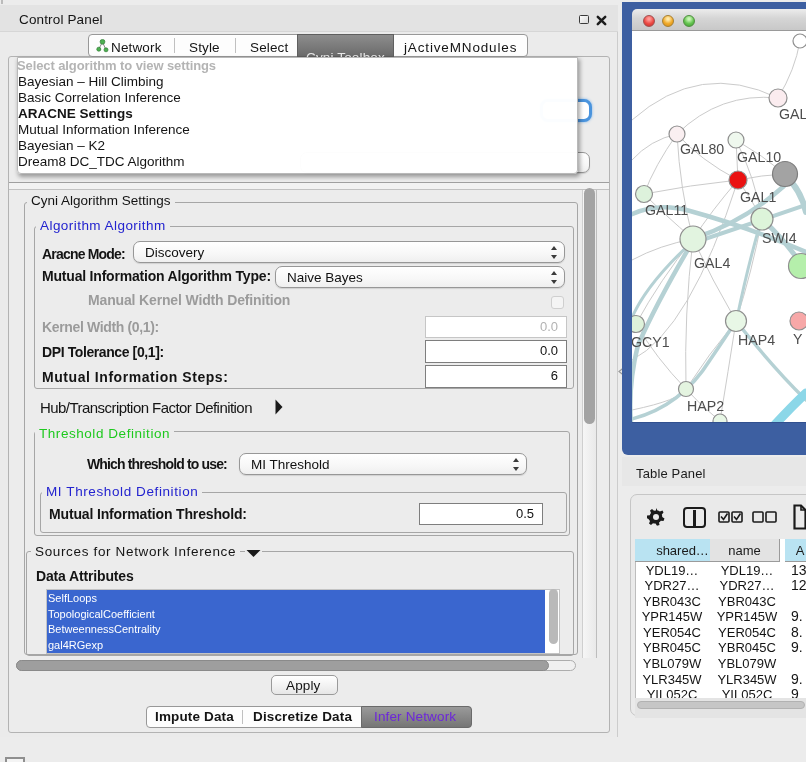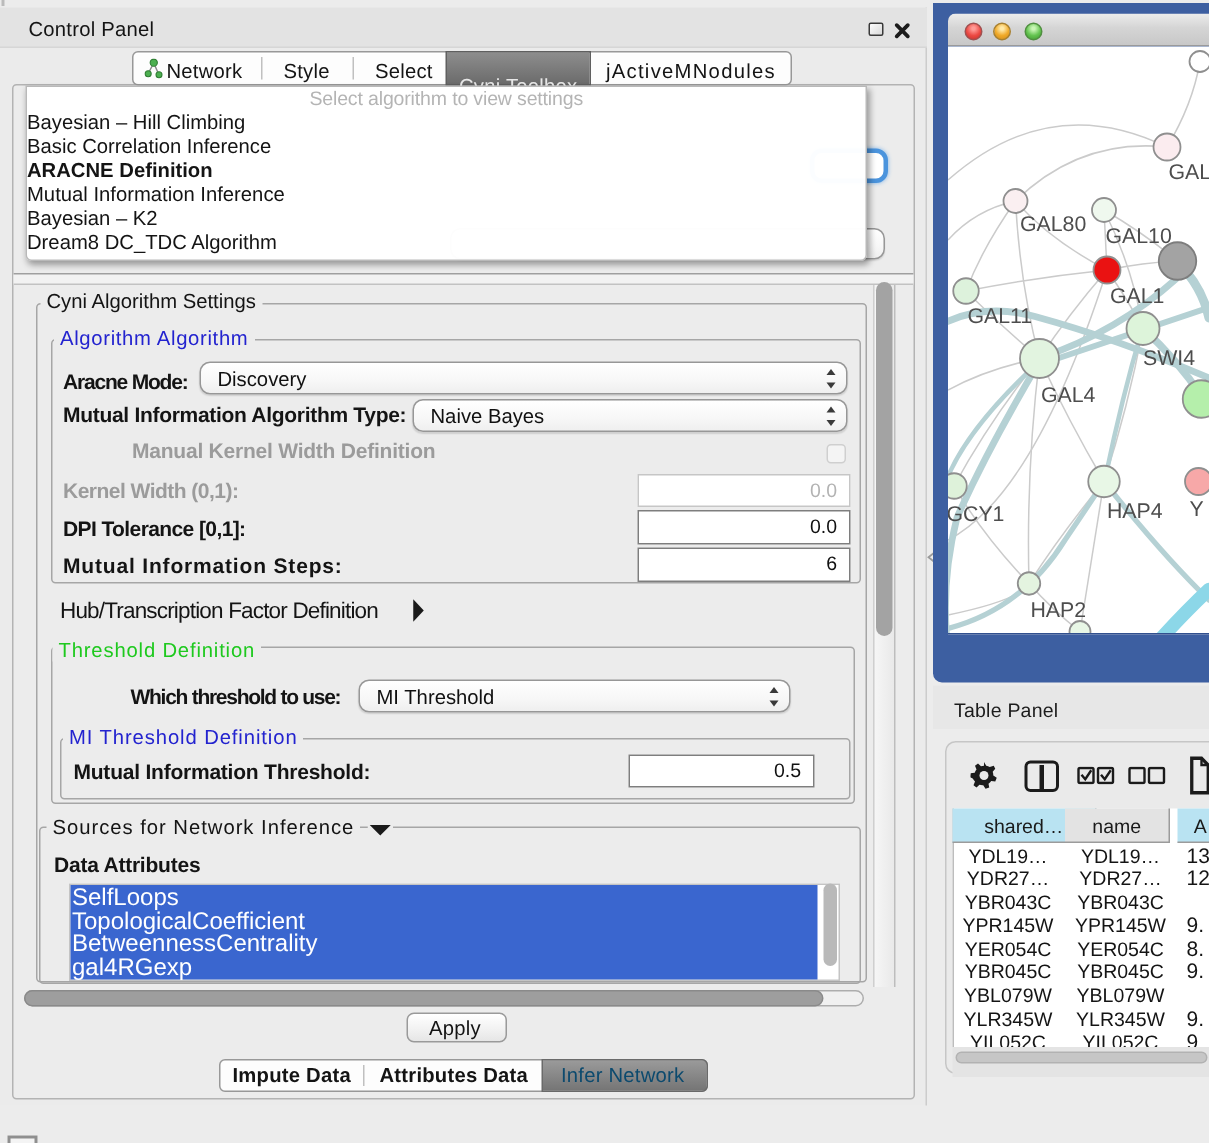--- a/index.html
+++ b/index.html
@@ -113,47 +113,47 @@
 
 <div class="gbox" style="left:26px;top:551px;width:548px;height:105px;"></div>
 <div class="gtitle lbl" style="left:31px;top:544px;letter-spacing:0.65px;">Sources for Network Inference</div>
 <svg class="abs" style="left:245px;top:548px;" width="17" height="10" viewBox="0 0 17 10">
     <rect x="0" y="0" width="17" height="10" fill="#ececec"></rect>
     <path d="M1.5 2 L15.5 2 L8.5 9 Z" fill="#1a1a1a"></path>
   </svg>
 <div class="abs lbl flbl" style="left:36px;top:568px;letter-spacing:-0.15px;">Data Attributes</div>
 <div class="abs" style="left:46px;top:589px;width:514px;height:65px;background:#fff;border:1px solid #c4c4c4;"></div>
 <div class="abs" style="left:47px;top:590px;width:498px;height:63px;background:#3a66cf;"></div>
-<div class="abs" style="left:48px;top:591px;color:#fff;font-size:16px;line-height:15.6px;white-space:pre;">SelfLoops
+<div class="abs" style="left:48px;top:591px;color:#fff;font-size:11px;line-height:15.6px;white-space:pre;">SelfLoops
 TopologicalCoefficient
 BetweennessCentrality
 gal4RGexp</div>
 <div class="abs" style="left:549px;top:589px;width:9px;height:55px;background:#b9b9b9;border-radius:5px;"></div>
 
 <div class="abs" style="left:271px;top:675px;width:67px;height:20px;background:linear-gradient(#ffffff,#f2f2f2 55%,#e6e6e6);border:1px solid #9a9a9a;border-radius:5px;"></div>
 <div class="abs lbl" style="left:286px;top:677.5px;">Apply</div>
 
 <div class="abs" style="left:146px;top:706px;width:326px;height:22px;background:#fdfdfd;border:1px solid #989898;border-radius:4px;"></div>
 <div class="abs" style="left:361px;top:706px;width:111px;height:22px;background:linear-gradient(#9a9a9a,#757575);border:1px solid #6a6a6a;border-radius:0 4px 4px 0;"></div>
 <div class="abs" style="left:242px;top:710px;width:1px;height:14px;background:#c0c0c0;"></div>
 <div class="abs lbl bold" style="left:155px;top:709px;">Impute Data</div>
-<div class="abs lbl bold" style="left:253px;top:709px;">Attributes Data</div>
-<div class="abs lbl" style="left:374px;top:709px;color:#0c4a6e;text-align:right;">Infer Network</div>
+<div class="abs lbl bold" style="left:253px;top:709px;">Discretize Data</div>
+<div class="abs lbl" style="left:374px;top:709px;color:#6d28d9;text-align:right;">Infer Network</div>
 
 <div class="abs" style="left:5px;top:757px;width:20px;height:10px;background:#f4f4f4;border:2px solid #8f8f8f;"></div>
 
 <svg class="abs" style="left:618px;top:367px;" width="7" height="9" viewBox="0 0 7 9">
  <path d="M6 0.5 L1 4.5 L6 8.5" fill="none" stroke="#9a9a9a" stroke-width="1.2"></path>
 </svg>
 
 <div class="abs" style="left:17px;top:57px;width:561px;height:117px;background:rgba(255,255,255,0.98);border:1px solid #b9b9b9;border-radius:0 0 4px 4px;box-shadow:1.5px 2.5px 4px rgba(0,0,0,0.35);"></div>
-<div class="abs" style="left:17px;top:58px;width:561px;text-align:center;font-size:13px;font-weight:normal;color:#b4b4b4;letter-spacing:-0.1px;">Select algorithm to view settings</div>
+<div class="abs" style="left:17px;top:58px;width:561px;text-align:left;font-size:13px;font-weight:bold;color:#b4b4b4;letter-spacing:-0.1px;">Select algorithm to view settings</div>
 <div class="abs" style="left:18px;top:74px;font-size:13.5px;color:#141414;line-height:16px;white-space:pre;">Bayesian – Hill Climbing
 Basic Correlation Inference
-<b>ARACNE Definition</b>
+<b>ARACNE Settings</b>
 Mutual Information Inference
 Bayesian – K2
 Dream8 DC_TDC Algorithm</div>
 
 <div class="abs" style="left:622px;top:2px;width:184px;height:453px;background:#3d5fa1;border-radius:0 0 0 6px;"></div>
 <div class="abs" style="left:632px;top:9px;width:174px;height:22px;background:linear-gradient(#ececec,#d5d5d5 45%,#c8c8c8);border-radius:5px 0 0 0;border-bottom:1px solid #9a9a9a;"></div>
 <div class="abs" style="left:643px;top:15px;width:12px;height:12px;border-radius:50%;background:radial-gradient(circle at 50% 30%,#ff9a96 12%,#ec4a44 55%,#c62e28);border:0.5px solid #a05050;"></div>
 <div class="abs" style="left:662px;top:15px;width:12px;height:12px;border-radius:50%;background:radial-gradient(circle at 50% 30%,#ffe9a8 12%,#f0a928 55%,#cf8a1a);border:0.5px solid #a88030;"></div>
 <div class="abs" style="left:683px;top:15px;width:12px;height:12px;border-radius:50%;background:radial-gradient(circle at 50% 30%,#c8f5b4 12%,#64c450 55%,#3f9a30);border:0.5px solid #508f40;"></div>
 <div class="abs" style="left:632px;top:31px;width:174px;height:392px;background:#ffffff;overflow:hidden;border-bottom:1px solid #31508f;" id="netcanvas">

